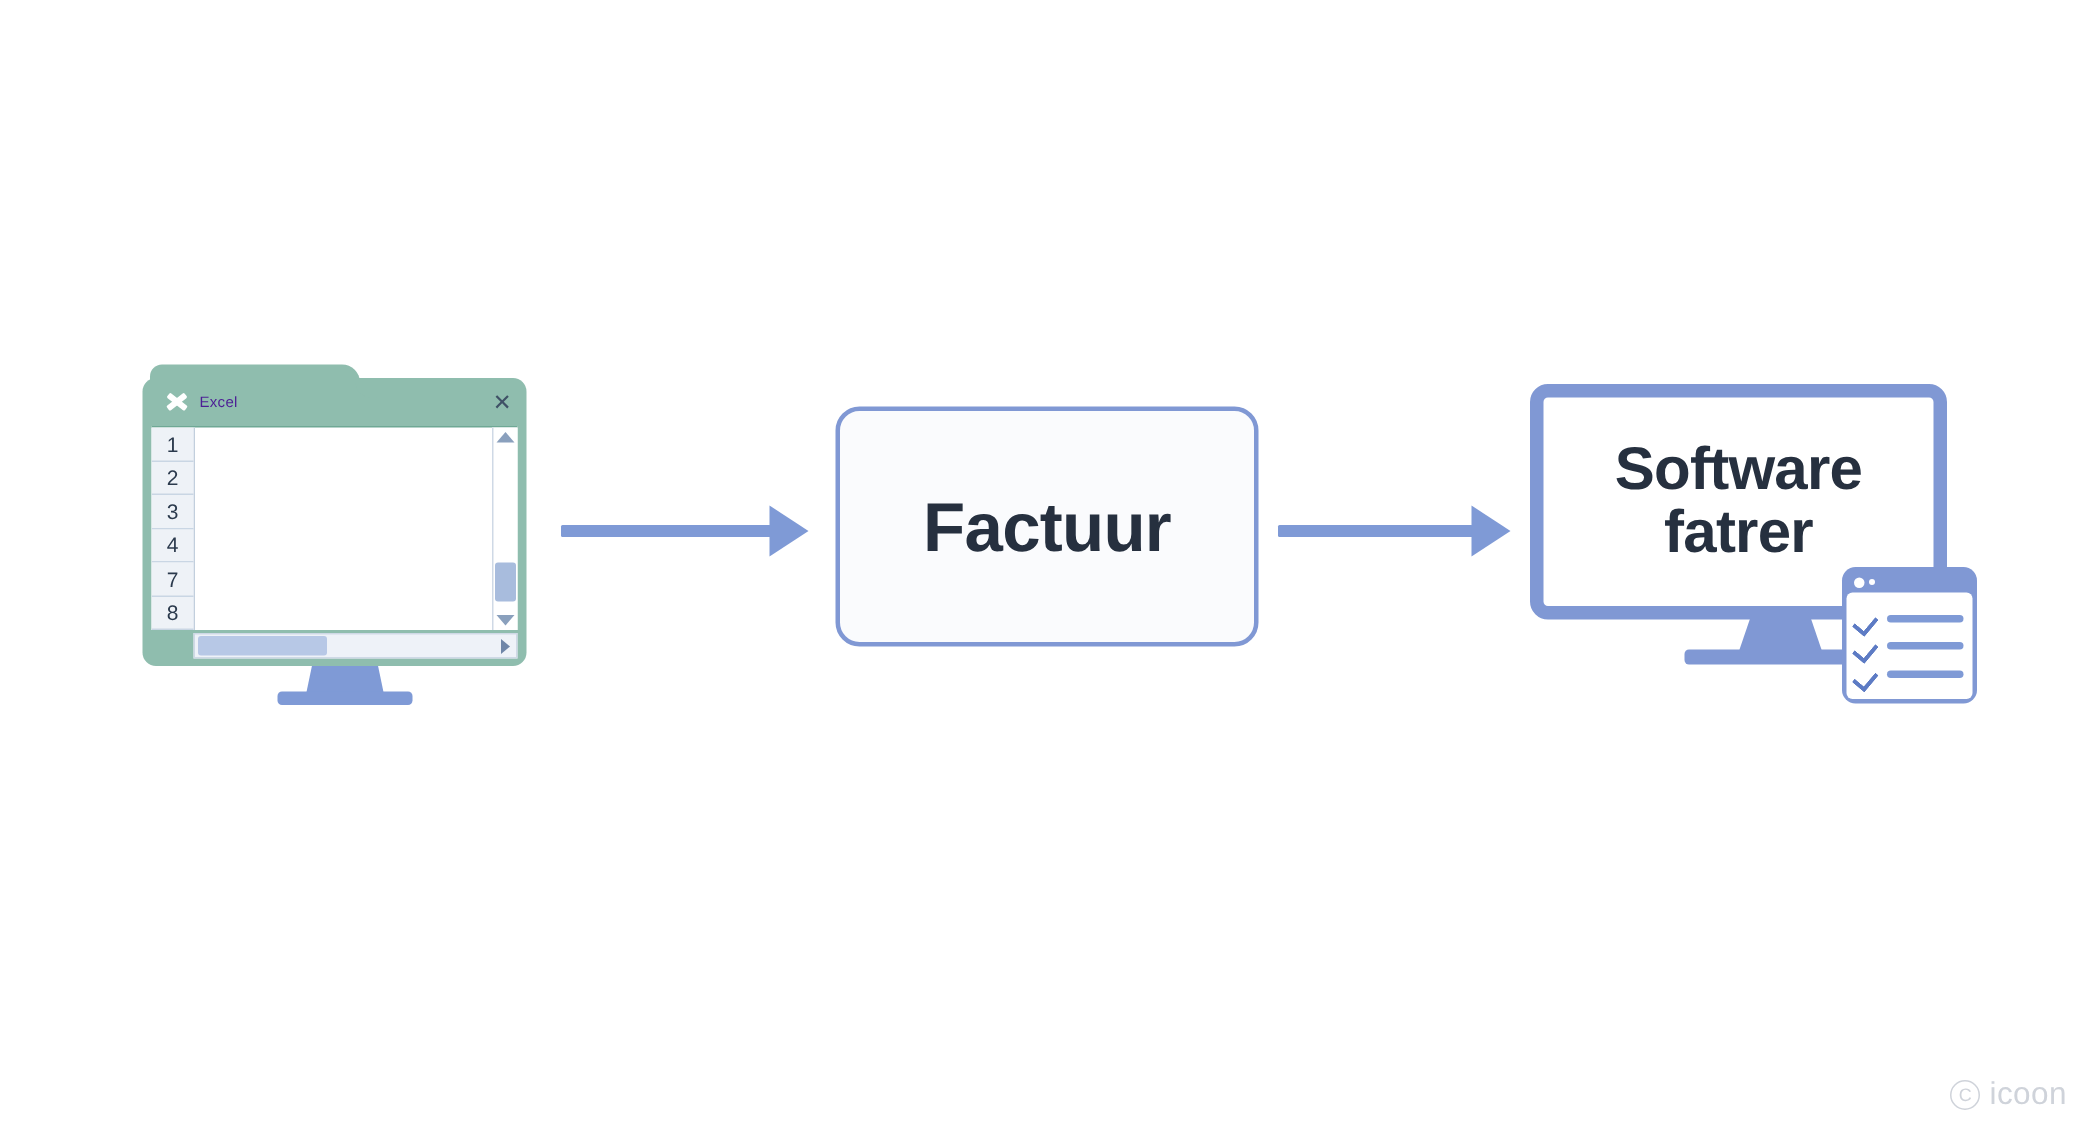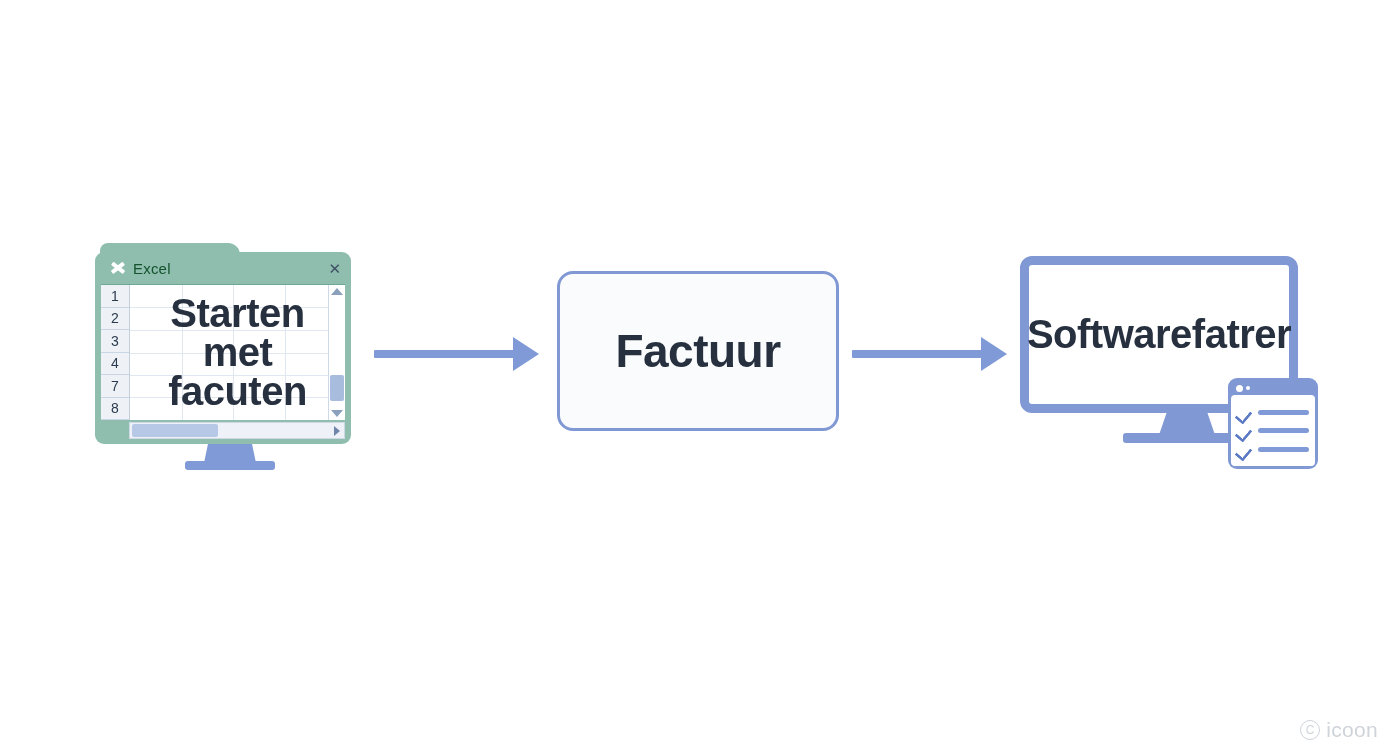--- a/index.html
+++ b/index.html
@@ -84,22 +84,22 @@
     top: 50%;
     width: 15px;
     height: 4.4px;
     background: #ffffff;
     border-radius: 1px;
   }
   .excel-appicon:before { transform: translate(-50%,-50%) rotate(38deg); }
   .excel-appicon:after  { transform: translate(-50%,-50%) rotate(-38deg); }
   .excel-title {
     margin-left: 8px;
-    color: #14532d;
-    font-size: 15px;
+    color: #4c1d95;
+    font-size: 10px;
     letter-spacing: .2px;
     white-space: nowrap;
   }
   .excel-close {
     margin-left: auto;
     color: #3f5166;
     font-size: 15px;
     line-height: 1;
     font-weight: 500;
     padding-right: 2px;
@@ -294,21 +294,21 @@
     position: absolute;
     left: 5px;
     top: 4px;
     width: 278px;
     height: 157px;
     border: 9px solid #8098d4;
     border-radius: 12px;
     background: #ffffff;
     box-sizing: border-box;
     display: flex;
-    flex-direction: row;
+    flex-direction: column;
     align-items: center;
     justify-content: center;
   }
   .sw-monitor span {
     font-size: 40px;
     font-weight: bold;
     color: #26303f;
     line-height: 1.04;
     letter-spacing: -0.5px;
   }
@@ -441,37 +441,20 @@
       <div class="excel-sheet">
         <div class="excel-rowheads">
           <div class="excel-rowhead">1</div>
           <div class="excel-rowhead">2</div>
           <div class="excel-rowhead">3</div>
           <div class="excel-rowhead">4</div>
           <div class="excel-rowhead">7</div>
           <div class="excel-rowhead">8</div>
         </div>
 
-        <div class="excel-gridwrap">
-          <div class="excel-grid-v" style="left:24%"></div>
-          <div class="excel-grid-v" style="left:48%"></div>
-          <div class="excel-grid-v" style="left:72%"></div>
-          <div class="excel-grid-v" style="left:96%"></div>
-          <div class="excel-grid-h" style="top:16.6%"></div>
-          <div class="excel-grid-h" style="top:33.3%"></div>
-          <div class="excel-grid-h" style="top:50%"></div>
-          <div class="excel-grid-h" style="top:66.6%"></div>
-          <div class="excel-grid-h" style="top:83.3%"></div>
-
-          <div class="excel-text">
-            <span>Starten</span>
-            <span>met</span>
-            <span>facuten</span>
-          </div>
-        </div>
       </div>
 
       <div class="excel-vscroll">
         <div class="vs-arrow vs-up"></div>
         <div class="vs-track">
           <div class="vs-thumb"></div>
         </div>
         <div class="vs-arrow vs-down"></div>
       </div>
 

